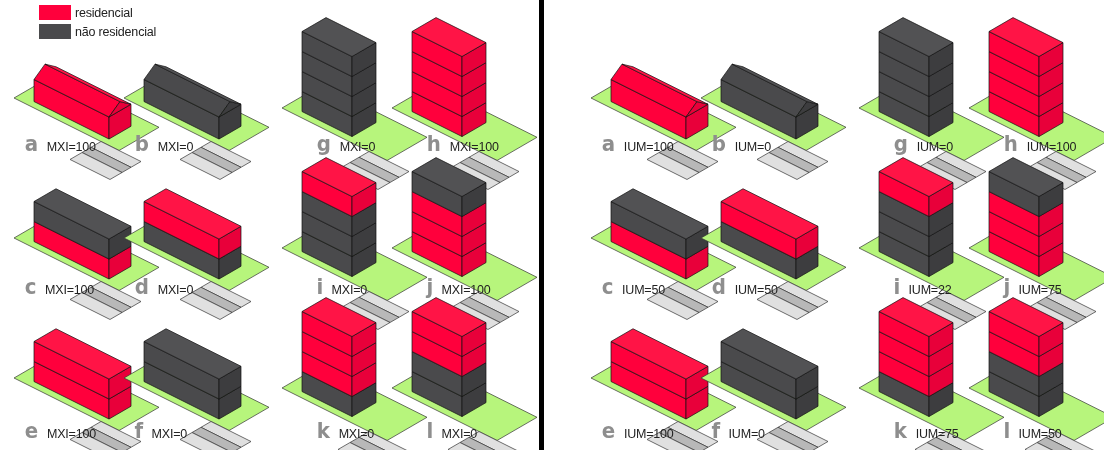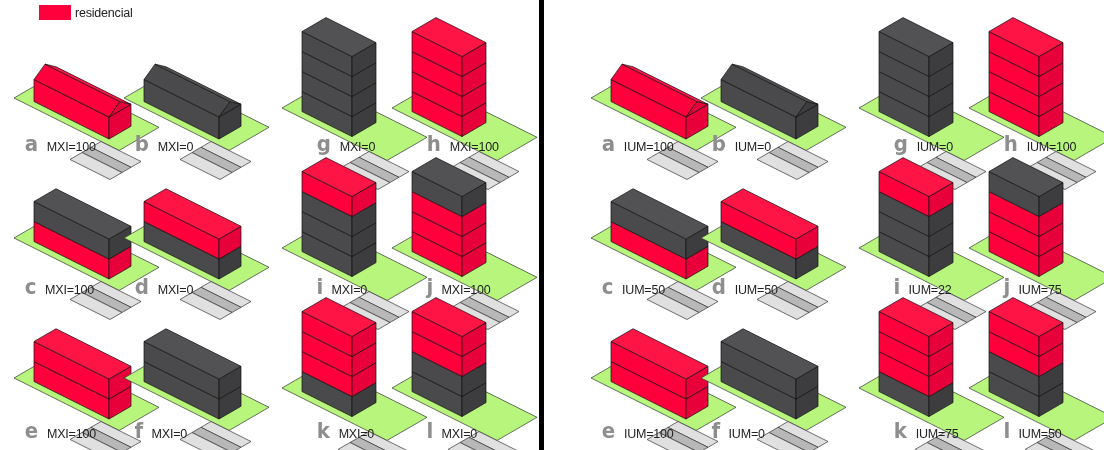--- a/index.html
+++ b/index.html
@@ -18,20 +18,24 @@
   .value { font-size: 12.5px; color: #222; letter-spacing: -0.2px; }
 </style>
 </head>
 <body>
 
 <div class="legend">
   <div class="legend-row">
     <div class="swatch" style="background:#ff003c"></div>
     <span class="legend-label">residencial</span>
   </div>
+  <div class="legend-row">
+    <div class="swatch" style="background:#4a4a4c"></div>
+    <span class="legend-label">não residencial</span>
+  </div>
 </div>
 
 <div class="divider"></div>
 
 <div id="panel-0">
     <div class="cell" style="left: 0px; top: 0px;">
       <svg width="130" height="140" style="top: 36px; left: 0px;">
         <g transform="translate(0,0)">
           <polygon points="14,62 119,114.5 159,91.3 54,38.8" fill="#b7f57c" stroke="#333" stroke-width="0.7" stroke-linejoin="round"></polygon>
           <polygon points="101,105.5 101,105.5 141,125.5 131,131.3 91,111.3" fill="#e0e0e0" stroke="#333" stroke-width="0.7" stroke-linejoin="round"></polygon>

